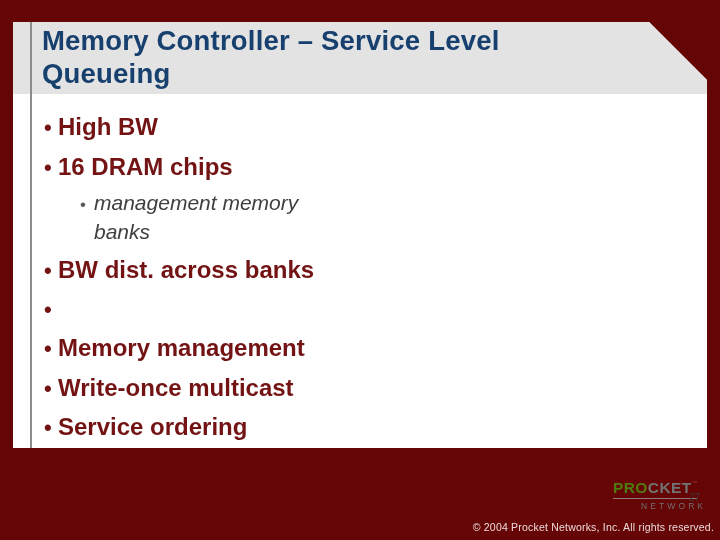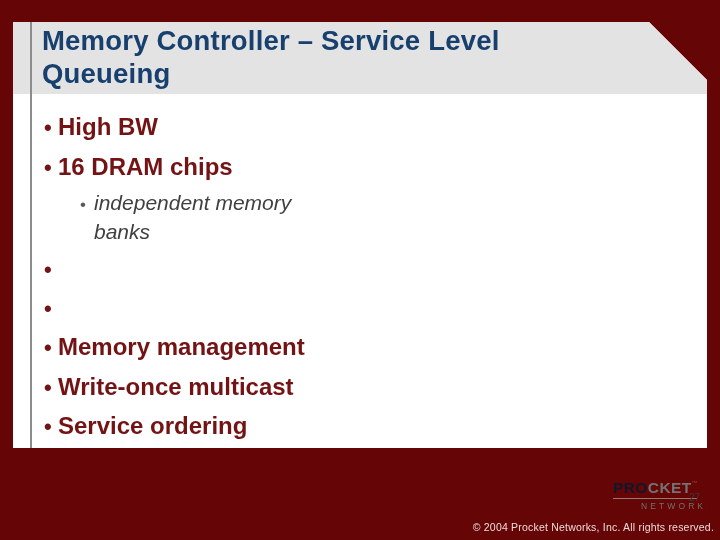--- a/index.html
+++ b/index.html
@@ -48,21 +48,21 @@
   .b2 .marker{
     flex:0 0 auto;width:14px;font-size:17px;color:#5a5a5a;font-style:normal;
   }
   .logo{
     position:absolute;left:600px;top:458px;width:92px;
     line-height:1;
   }
   .logo .wordmark{
     font-weight:bold;font-size:15.5px;letter-spacing:0.4px;white-space:nowrap;
   }
-  .logo .wm-red{color:#0f172a;}
+  .logo .wm-red{color:#4d7c0f;}
   .logo .wm-dark{color:#737373;text-align:right;}
   .logo .tm{font-size:6px;vertical-align:top;color:#9e3434;font-weight:bold;}
   .logo .rule{height:1px;background:#8f7a7a;margin:2px 0 3px 0;width:84px;}
   .logo .networks{
     font-size:8.5px;letter-spacing:3.1px;color:#707070;white-space:nowrap;padding-left:28px;
   }
   .pagenum{
     position:absolute;right:7px;top:470px;
     font-size:10px;color:#3a3a3a;
   }
@@ -87,24 +87,25 @@
     <div class="b1">
       <span class="marker">•</span>
       <span>High BW</span>
     </div>
     <div class="b1">
       <span class="marker">•</span>
       <span>16 DRAM chips</span>
     </div>
     <div class="b2">
       <span class="marker">•</span>
-      <span>independent memory banks</span>
+      <span>management memory banks</span>
     </div>
     <div class="b1">
       <span class="marker">•</span>
+      <span>BW dist. across banks</span>
     </div>
     <div class="b1">
       <span class="marker">•</span>
     </div>
     <div class="b1">
       <span class="marker">•</span>
       <span>Memory management</span>
     </div>
     <div class="b1">
       <span class="marker">•</span>

